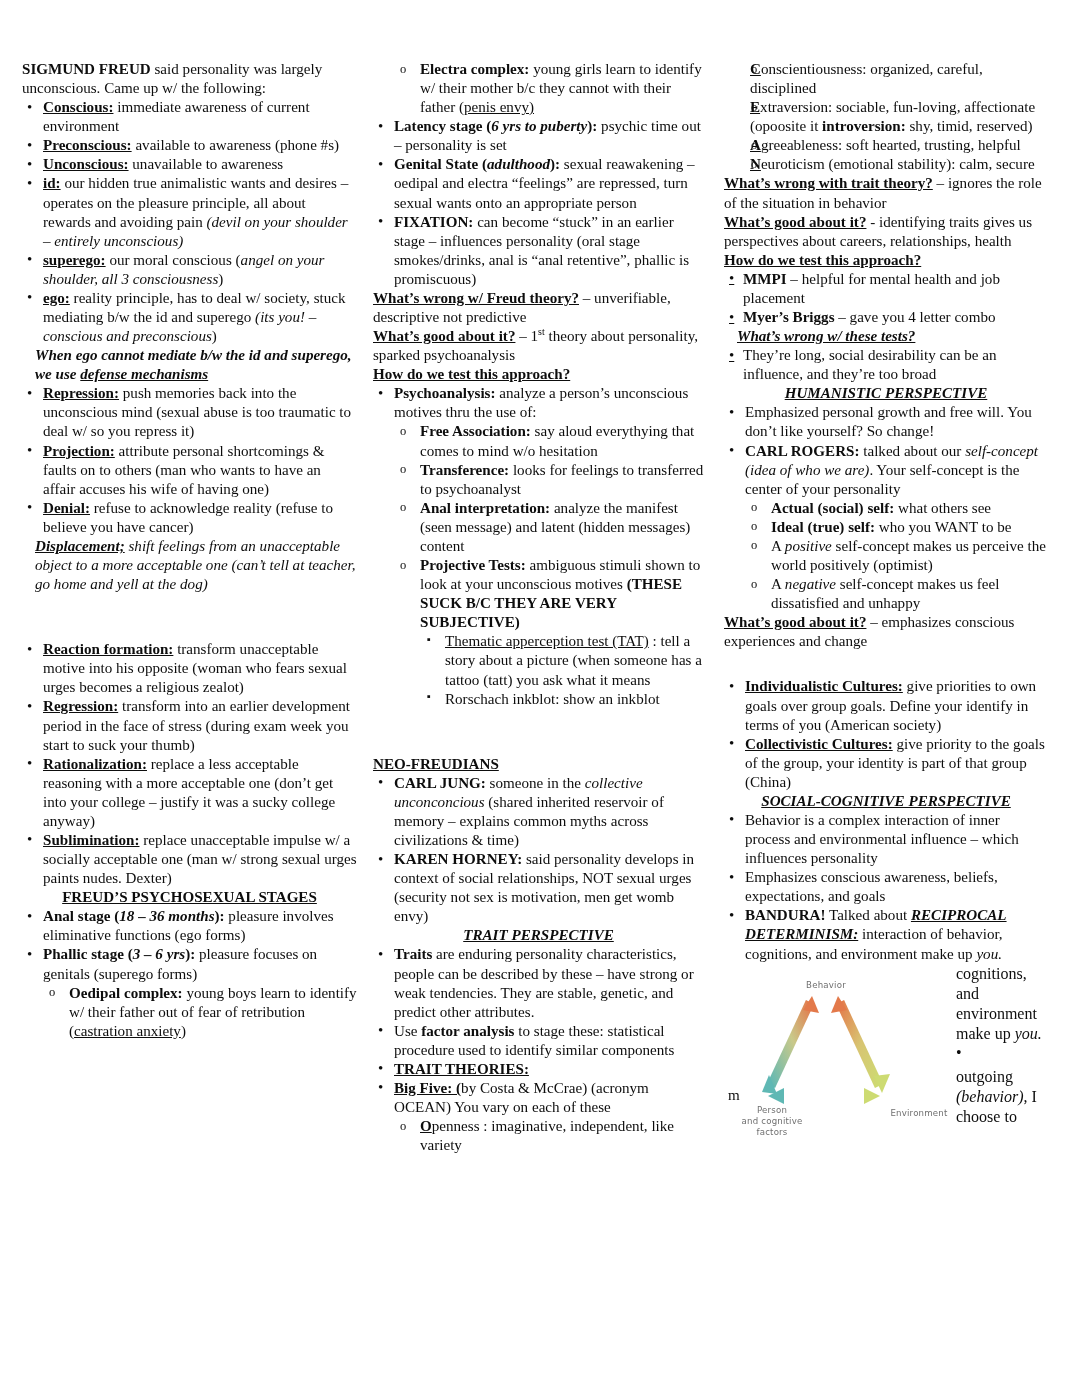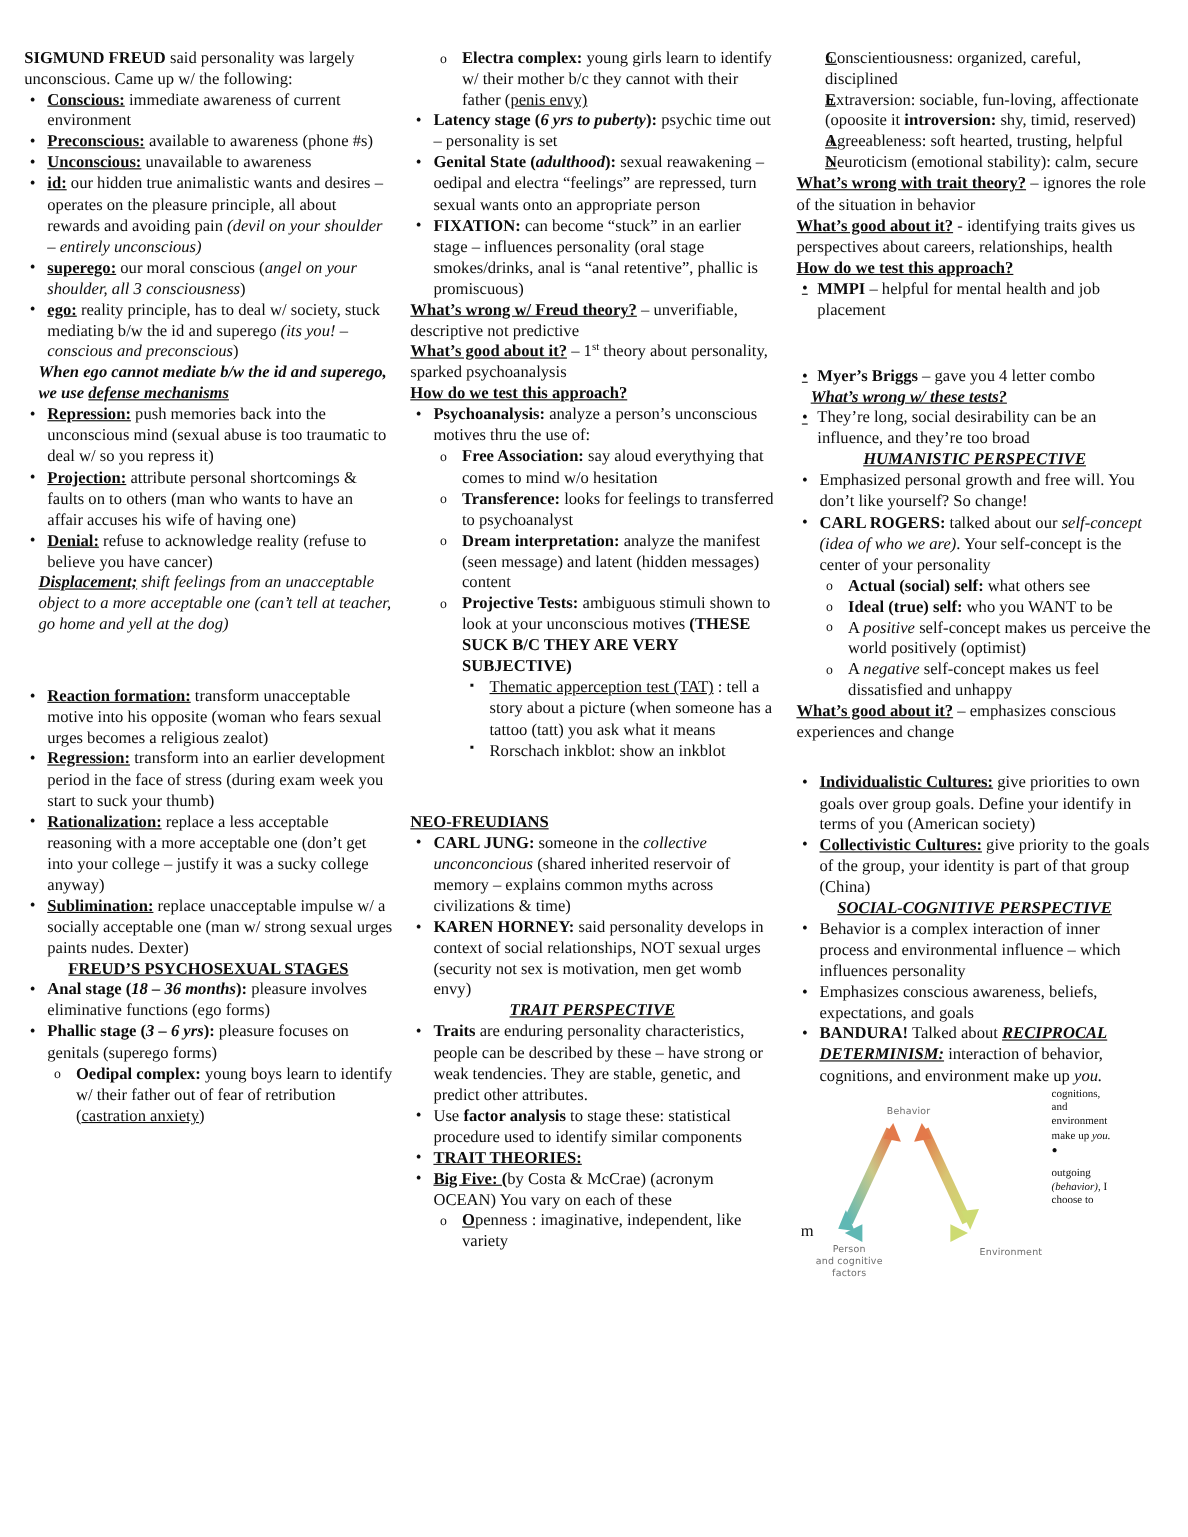--- a/index.html
+++ b/index.html
@@ -13,21 +13,21 @@
     height: 1397px;
     font-family: "Liberation Serif", "DejaVu Serif", serif;
     color: #0d0d0d;
     overflow: hidden;
   }
   #page {
     position: relative;
     width: 1080px;
     height: 1397px;
     box-sizing: border-box;
-    padding: 44px 18px 10px 22px;
+    padding: 60px 18px 10px 22px;
   }
   .columns {
     display: flex;
     gap: 0px;
     align-items: flex-start;
   }
   .col {
     width: 345px;
     box-sizing: border-box;
     padding-right: 10px;
@@ -124,21 +124,21 @@
     position: absolute;
     left: 4px;
     top: 120px;
     font-size: 15.1px;
   }
   .floatcol {
     position: absolute;
     right: 0px;
     top: -2px;
     width: 112px;
-    font-size: 10px;
+    font-size: 16px;
     line-height: 1.265;
   }
   .floatcol .dotline {
     position: relative;
     padding-left: 0px;
     height: 22px;
   }
   .floatcol .dotline::before {
     content: "\2022";
     position: absolute;
@@ -277,21 +277,21 @@
         <li class="b1">
           <b>Psychoanalysis:</b><span> analyze a person’s unconscious motives thru the use of:</span>
           <ul class="lvl2">
             <li class="b2" style="margin-left:-21px;">
               <b>Free Association:</b><span> say aloud everythying that comes to mind w/o hesitation</span>
             </li>
             <li class="b2" style="margin-left:-21px;">
               <b>Transference:</b><span> looks for feelings to transferred to psychoanalyst</span>
             </li>
             <li class="b2" style="margin-left:-21px;">
-              <b>Dream interpretation:</b><span> analyze the manifest (seen message) and latent (hidden messages) content</span>
+              <b>Anal interpretation:</b><span> analyze the manifest (seen message) and latent (hidden messages) content</span>
             </li>
             <li class="b2" style="margin-left:-21px;">
               <b>Projective Tests:</b><span> ambiguous stimuli shown to look at your unconscious motives </span><b>(THESE SUCK B/C THEY ARE VERY SUBJECTIVE)</b>
               <ul class="lvl3">
                 <li class="b3" style="margin-left:-47px;">
                   <u>Thematic apperception test (TAT)</u><span> : tell a story about a picture (when someone has a tattoo (tatt) you ask what it means</span>
                 </li>
                 <li class="b3" style="margin-left:-47px;">
                   <span>Rorschach inkblot: show an inkblot</span>
                 </li>
@@ -366,21 +366,21 @@
         <b><u>What’s good about it?</u></b><span> - </span><span>identifying traits gives us perspectives about careers, relationships, health</span>
       </p>
       <p class="para">
         <b><u>How do we test this approach?</u></b>
       </p>
 
       <ul class="lvl1">
         <li class="b1 ustub" style="padding-left:19px;">
           <b>MMPI</b><span> – helpful for mental health and job placement</span>
         </li>
-        <li class="b1 ustub" style="padding-left:19px;margin-top:41px;">
+        <li class="b1 ustub" style="padding-left:19px;">
           <b>Myer’s Briggs</b><span> – gave you 4 letter combo</span>
         </li>
       </ul>
 
       <p class="para indent1">
         <b><u>What’s wrong w/ these tests?</u></b>
       </p>
 
       <ul class="lvl1">
         <li class="b1 ustub" style="padding-left:19px;">

